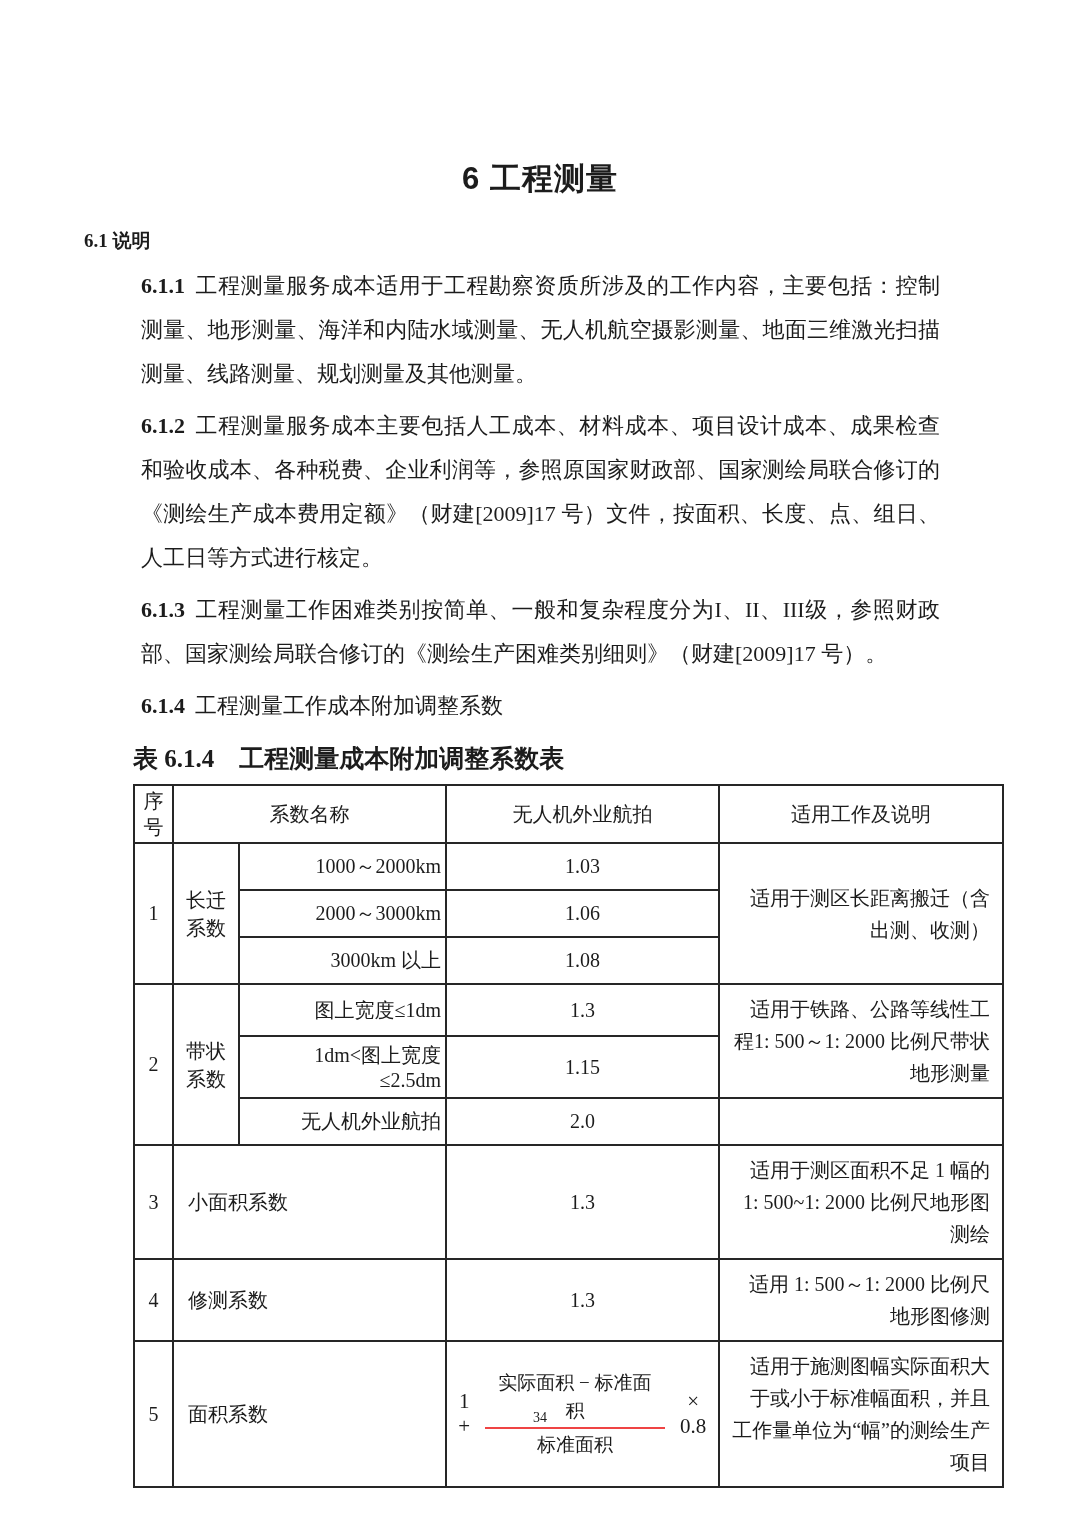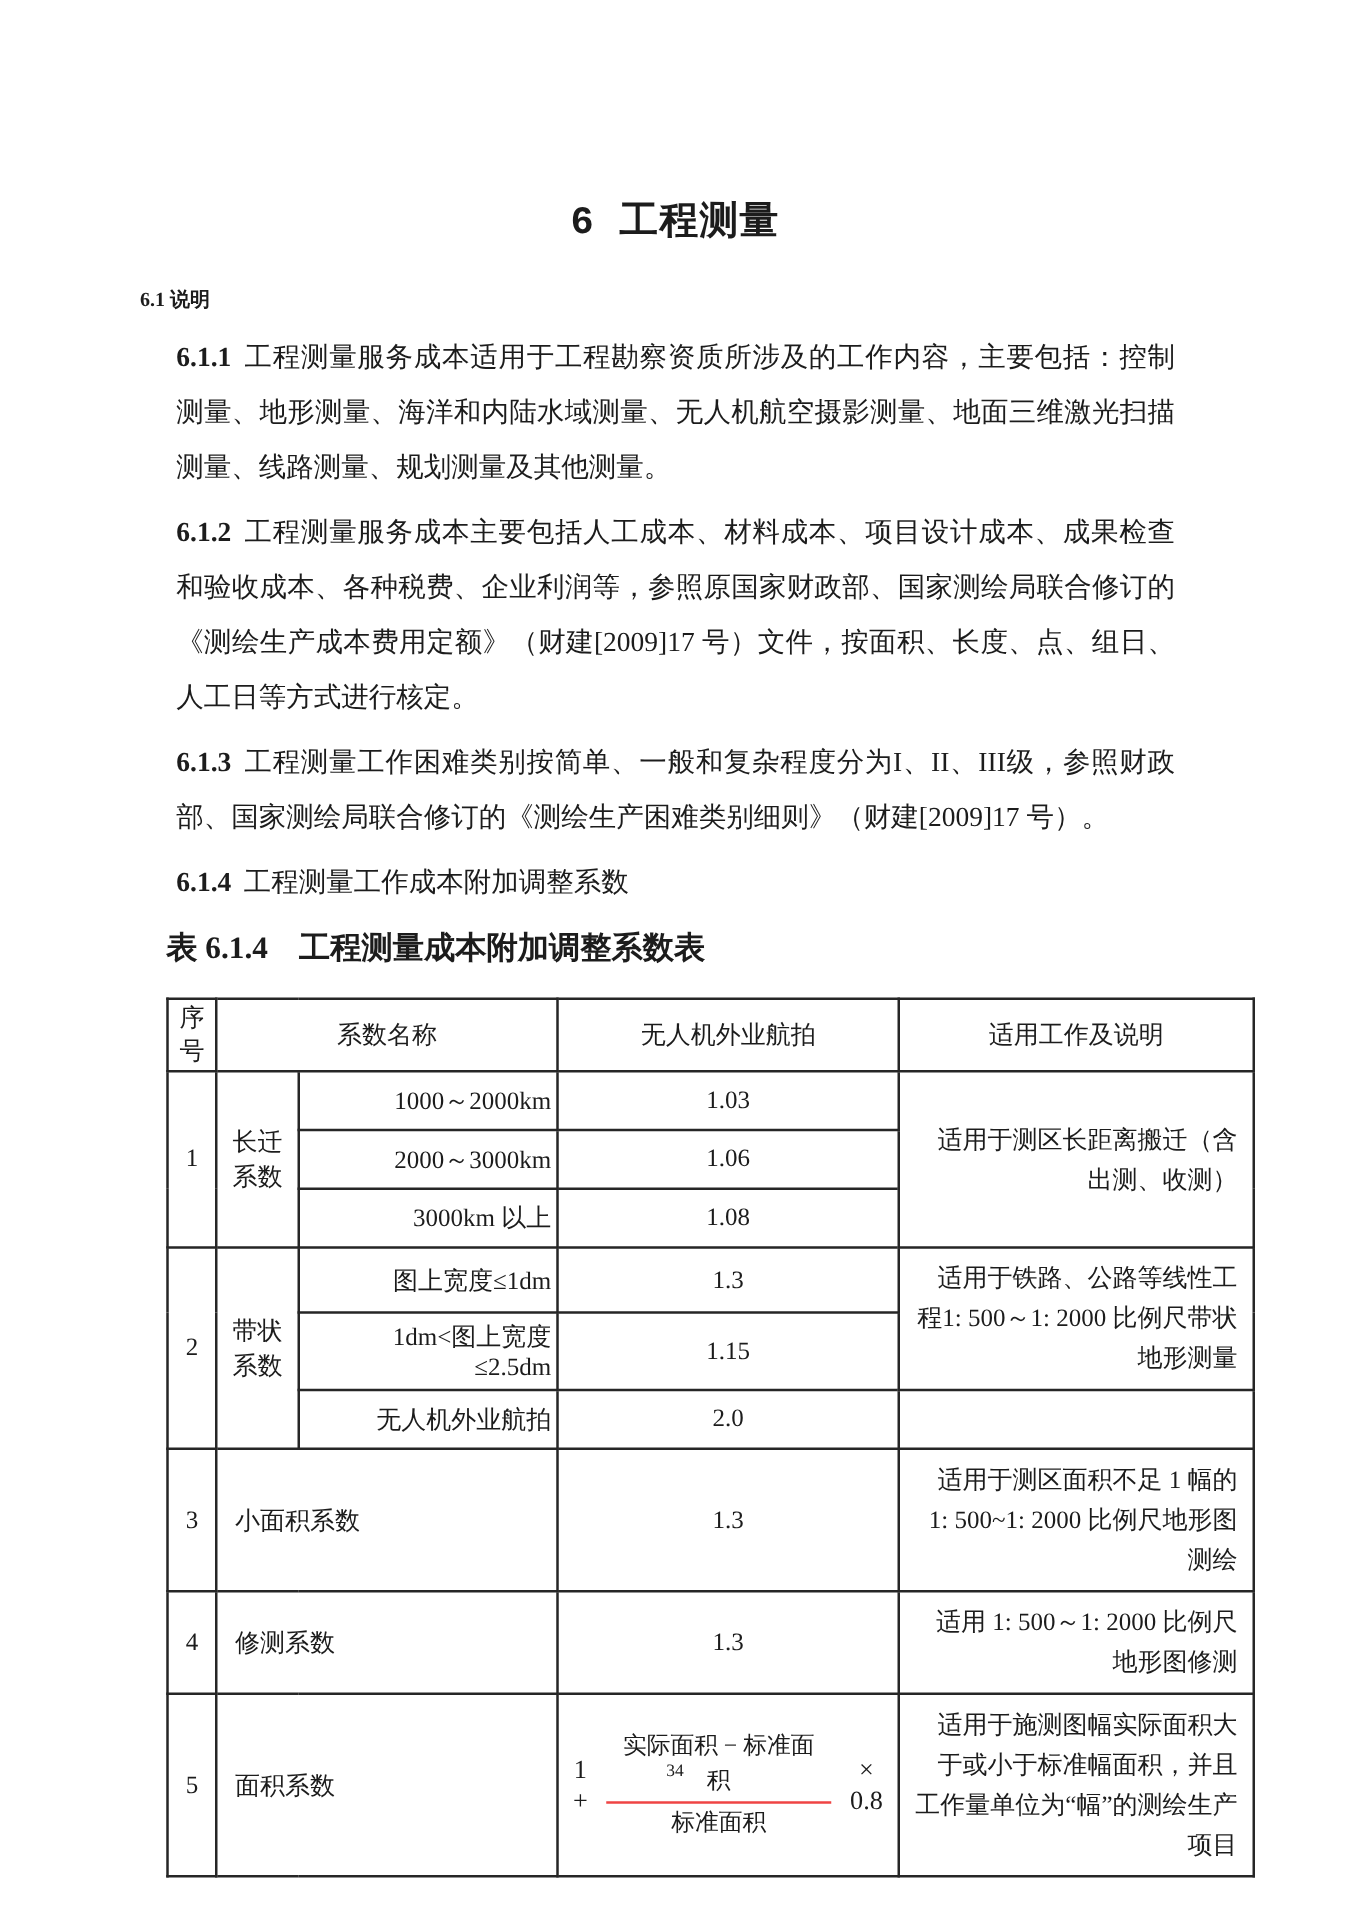--- a/index.html
+++ b/index.html
@@ -11,50 +11,50 @@
   }
   .page {
     position: relative;
     width: 1080px; height: 1527px;
     box-sizing: border-box;
     padding-top: 158px;
     overflow: hidden;
   }
   .doc-title {
     text-align: center;
-    font-family: Liberation Mono, monospace;
+    font-family: Liberation Sans, sans-serif;
     font-weight: bold;
     font-size: 31px;
     line-height: 42px;
     letter-spacing: 1px;
   }
   .section-heading {
-    margin: 26px 0 0 112px;
+    margin: 26px 0 0 84px;
     font-weight: bold;
-    font-size: 16px;
+    font-size: 19px;
     line-height: 30px;
   }
   .body-text {
     margin: 8px 0 0 133px;
     width: 815px;
     font-size: 22px;
     line-height: 44px;
     text-align: justify;
   }
   .body-text p { margin: 8px; }
   .para-num { font-weight: bold; padding-right: 10px; }
   .table-caption {
     margin: 16px 0 0 133px;
     font-weight: bold;
     font-size: 25px;
     line-height: 30px;
     font-family: "Liberation Serif", "DejaVu Serif", serif;
   }
   table.cost-table {
-    margin: 24px 0 0 133px;
+    margin: 10px 0 0 133px;
     border-collapse: collapse;
     table-layout: fixed;
     width: 869px;
     font-size: 20px;
     border-radius: 29px;
   }
   .cost-table th, .cost-table td {
     border: 2px solid #262626;
     font-weight: normal;
     padding: 2px 4px;

